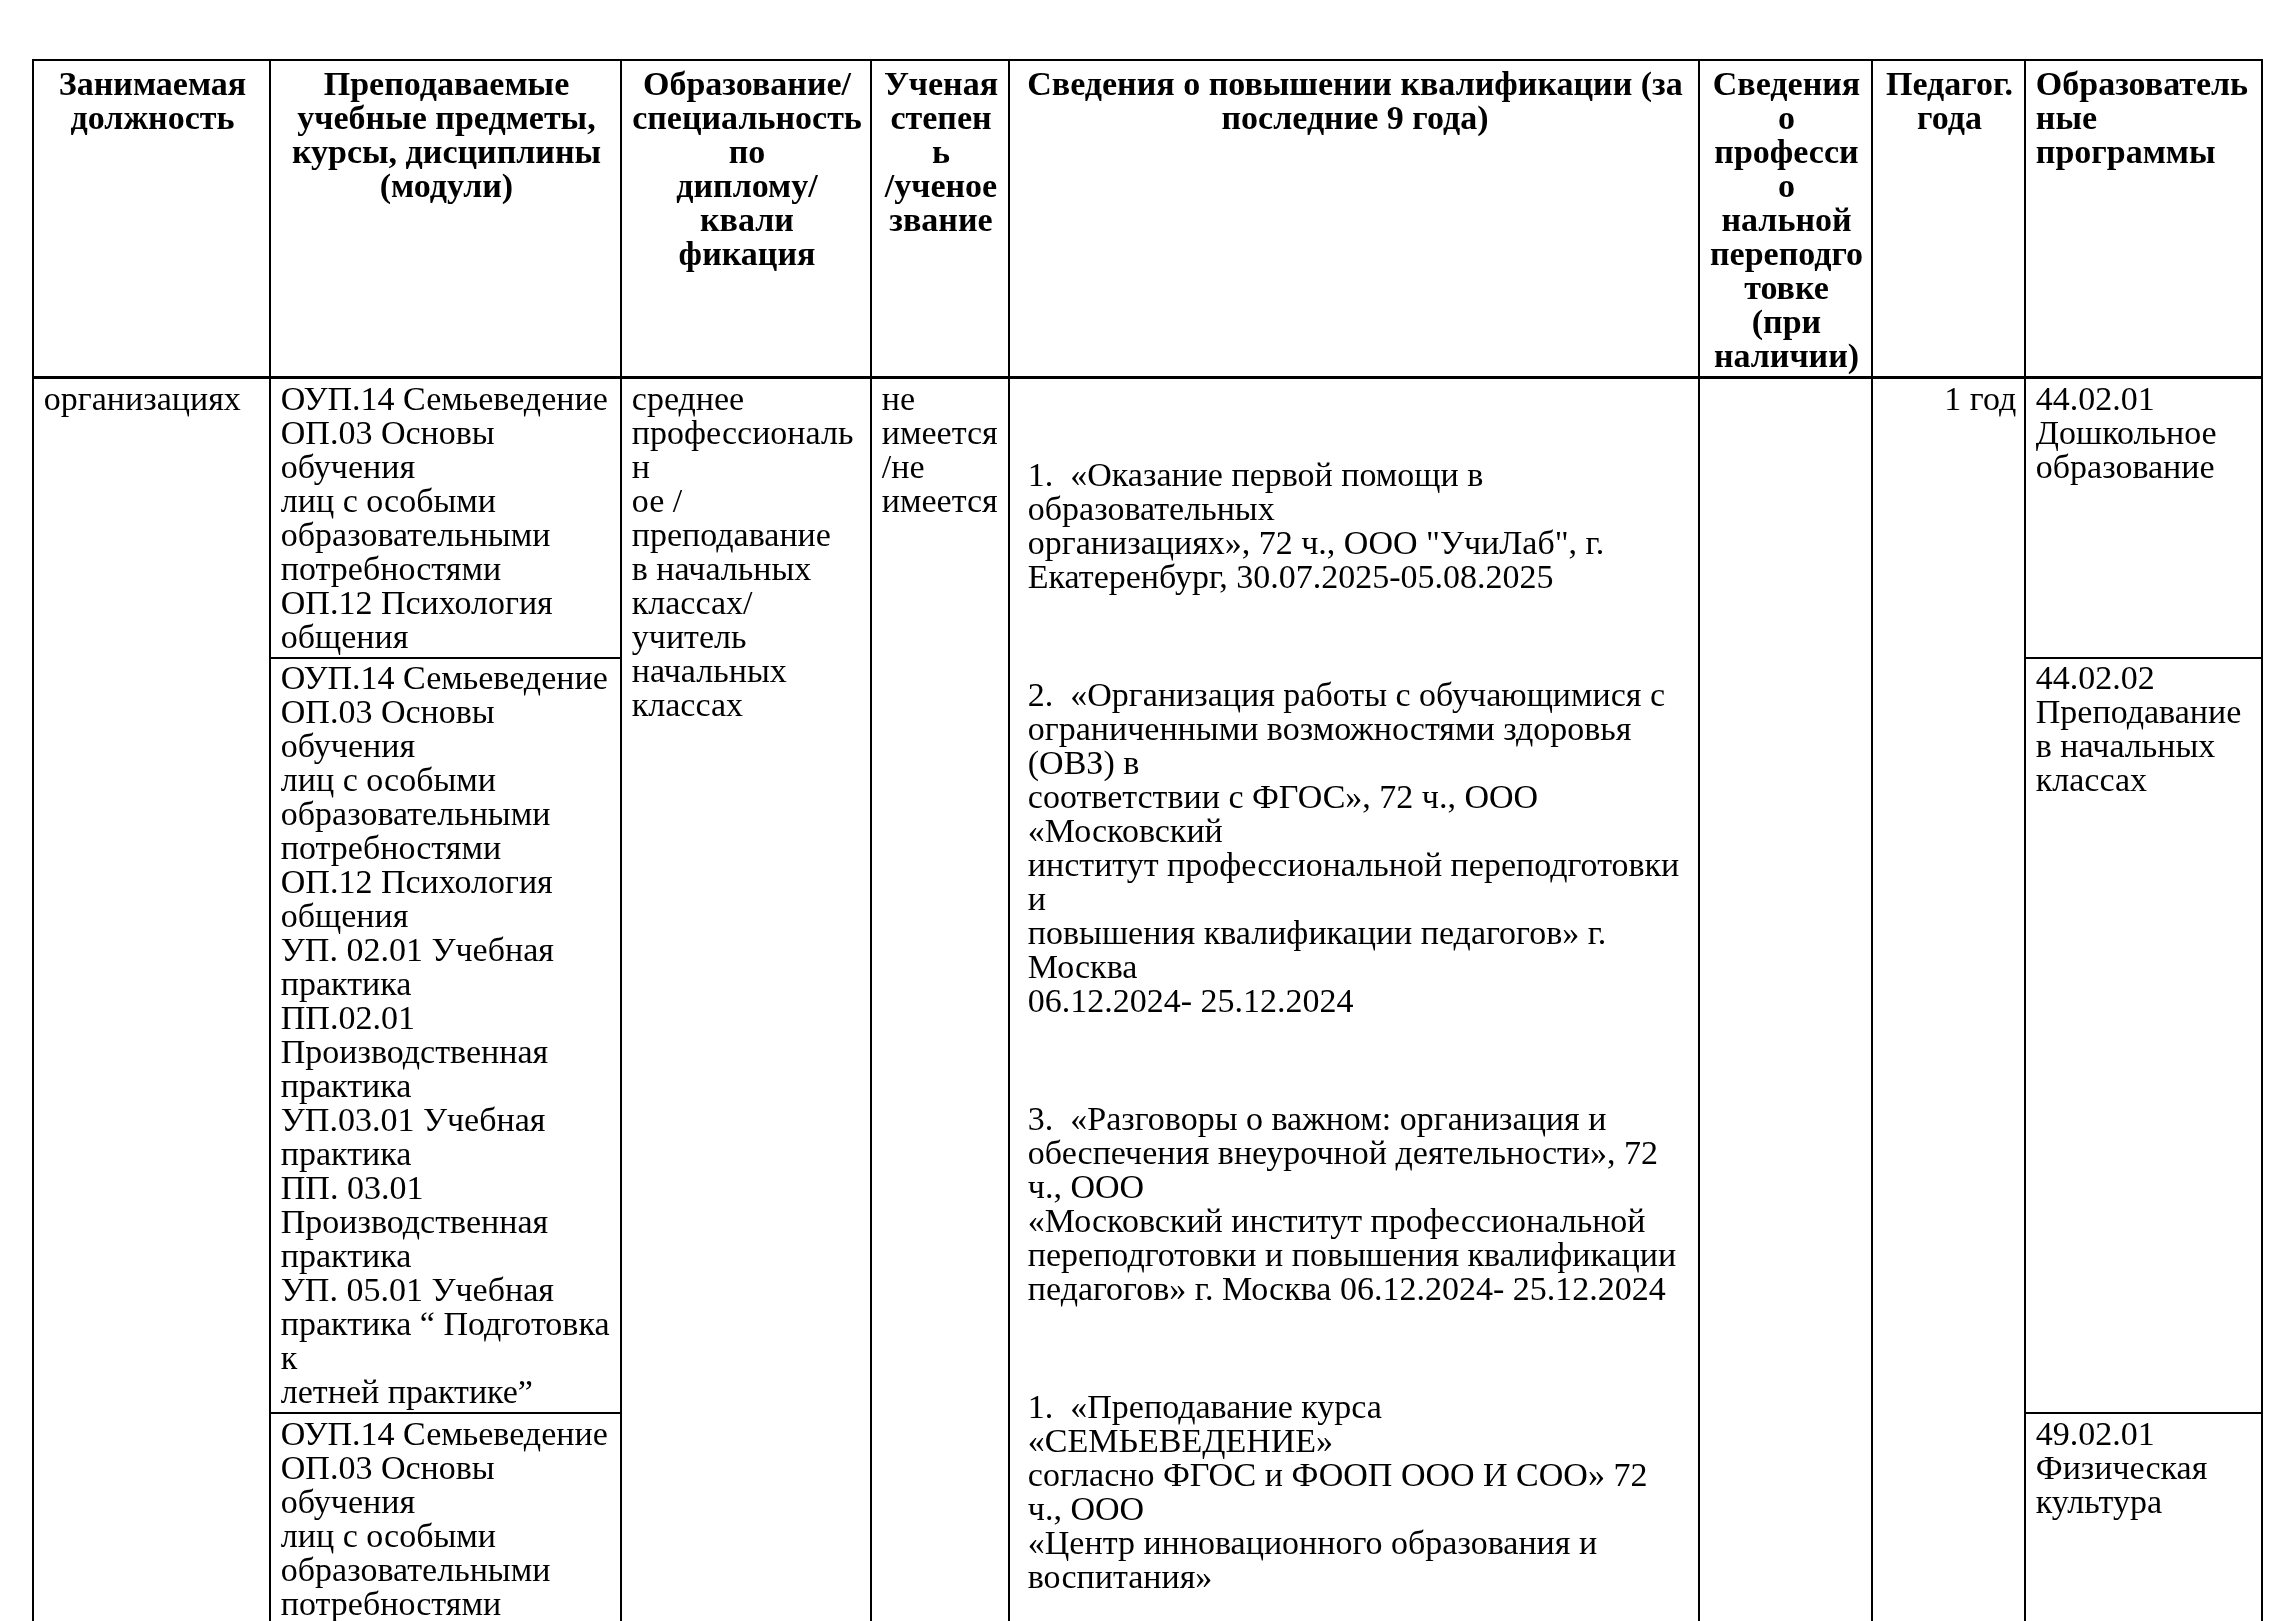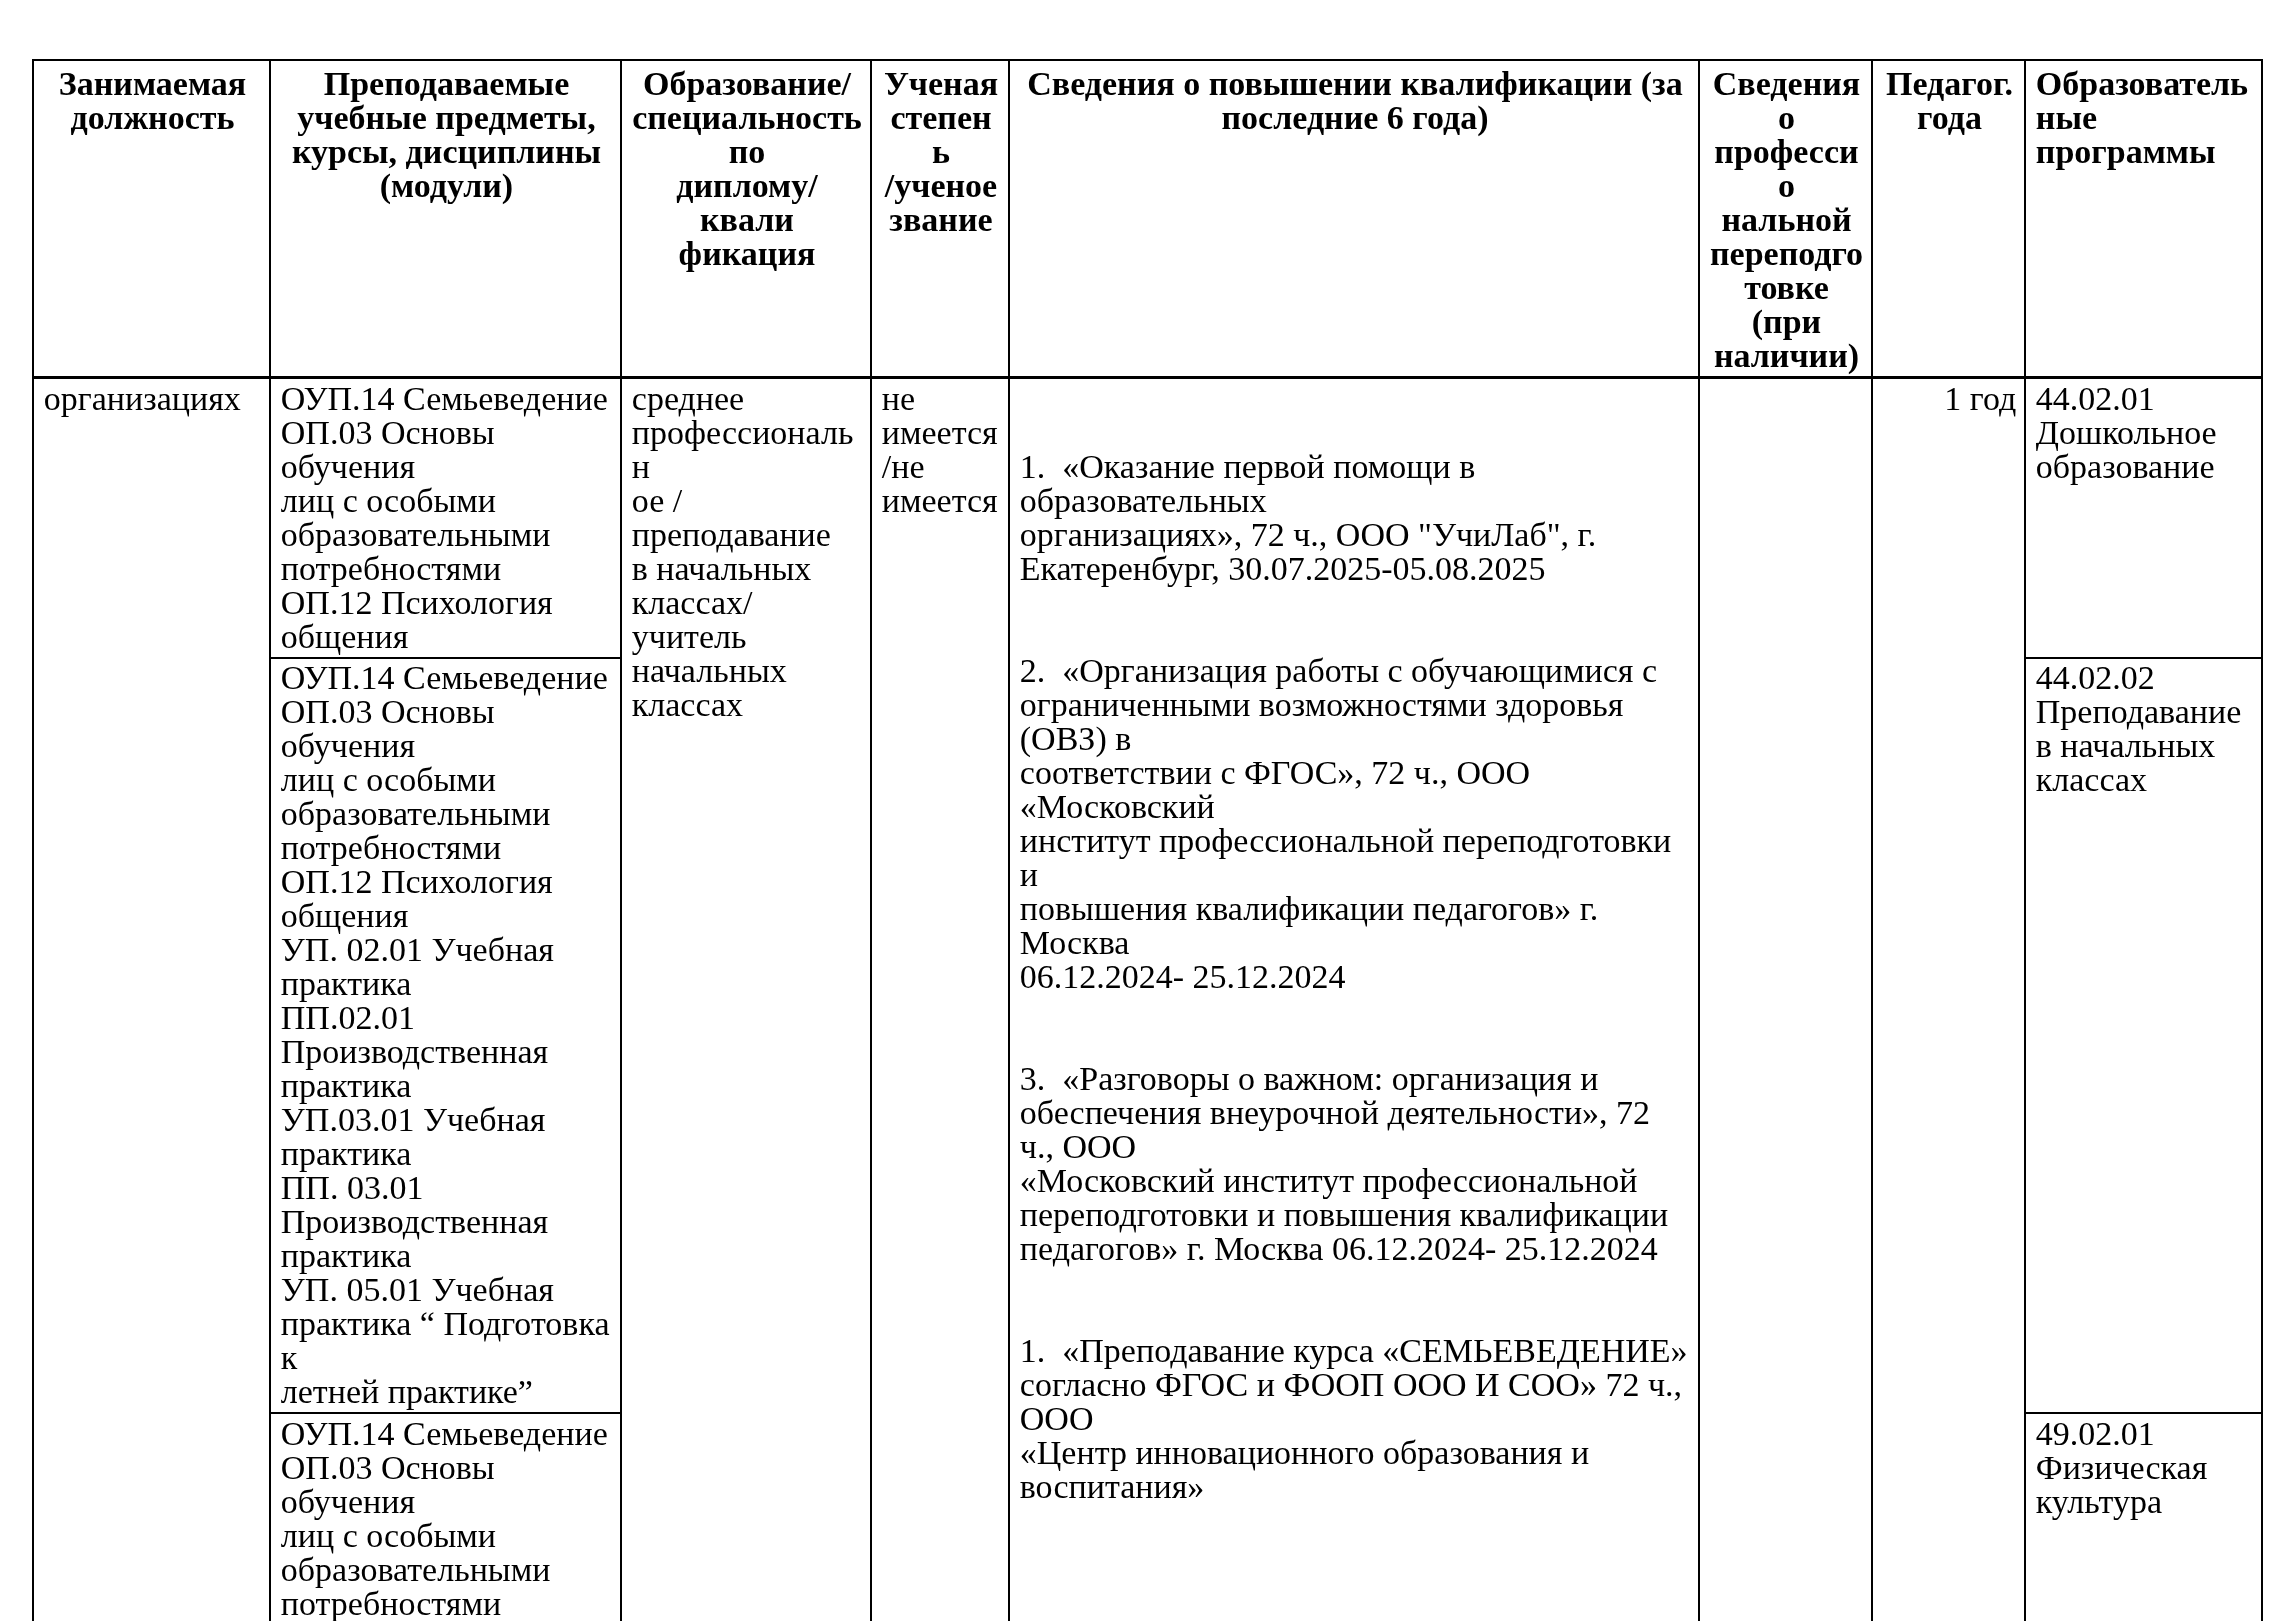--- a/index.html
+++ b/index.html
@@ -38,21 +38,21 @@
     font-weight: bold;
     text-align: center;
     padding-top: 5.9px;
   }
   .doc thead th.h-left { text-align: left; margin-left: 32px; }
   tr.r-head { height: 242px; }
   tr.r1 { height: 242px; }
   tr.r2 { height: 692px; }
   tr.r3 { height: 275px; }
   td.c-center { text-align: right; }
-  td.cell-qual p { margin: 0; }
+  td.cell-qual p { margin: 8px; }
 </style>
 </head>
 <body>
 
 <div class="page">
   <table class="doc">
     <colgroup>
       <col style="width:237px">
       <col style="width:351px">
       <col style="width:250px">
@@ -73,21 +73,21 @@
         <th>Образование/
 специальность
 по
 диплому/квали
 фикация</th>
         <th>Ученая
 степень
 /ученое
 звание</th>
         <th>Сведения о повышении квалификации (за
-последние 6 года)</th>
+последние 9 года)</th>
         <th>Сведения
 о
 профессио
 нальной
 переподго
 товке (при
 наличии)</th>
         <th>Педагог.
 года</th>
         <th class="h-left">Образователь

